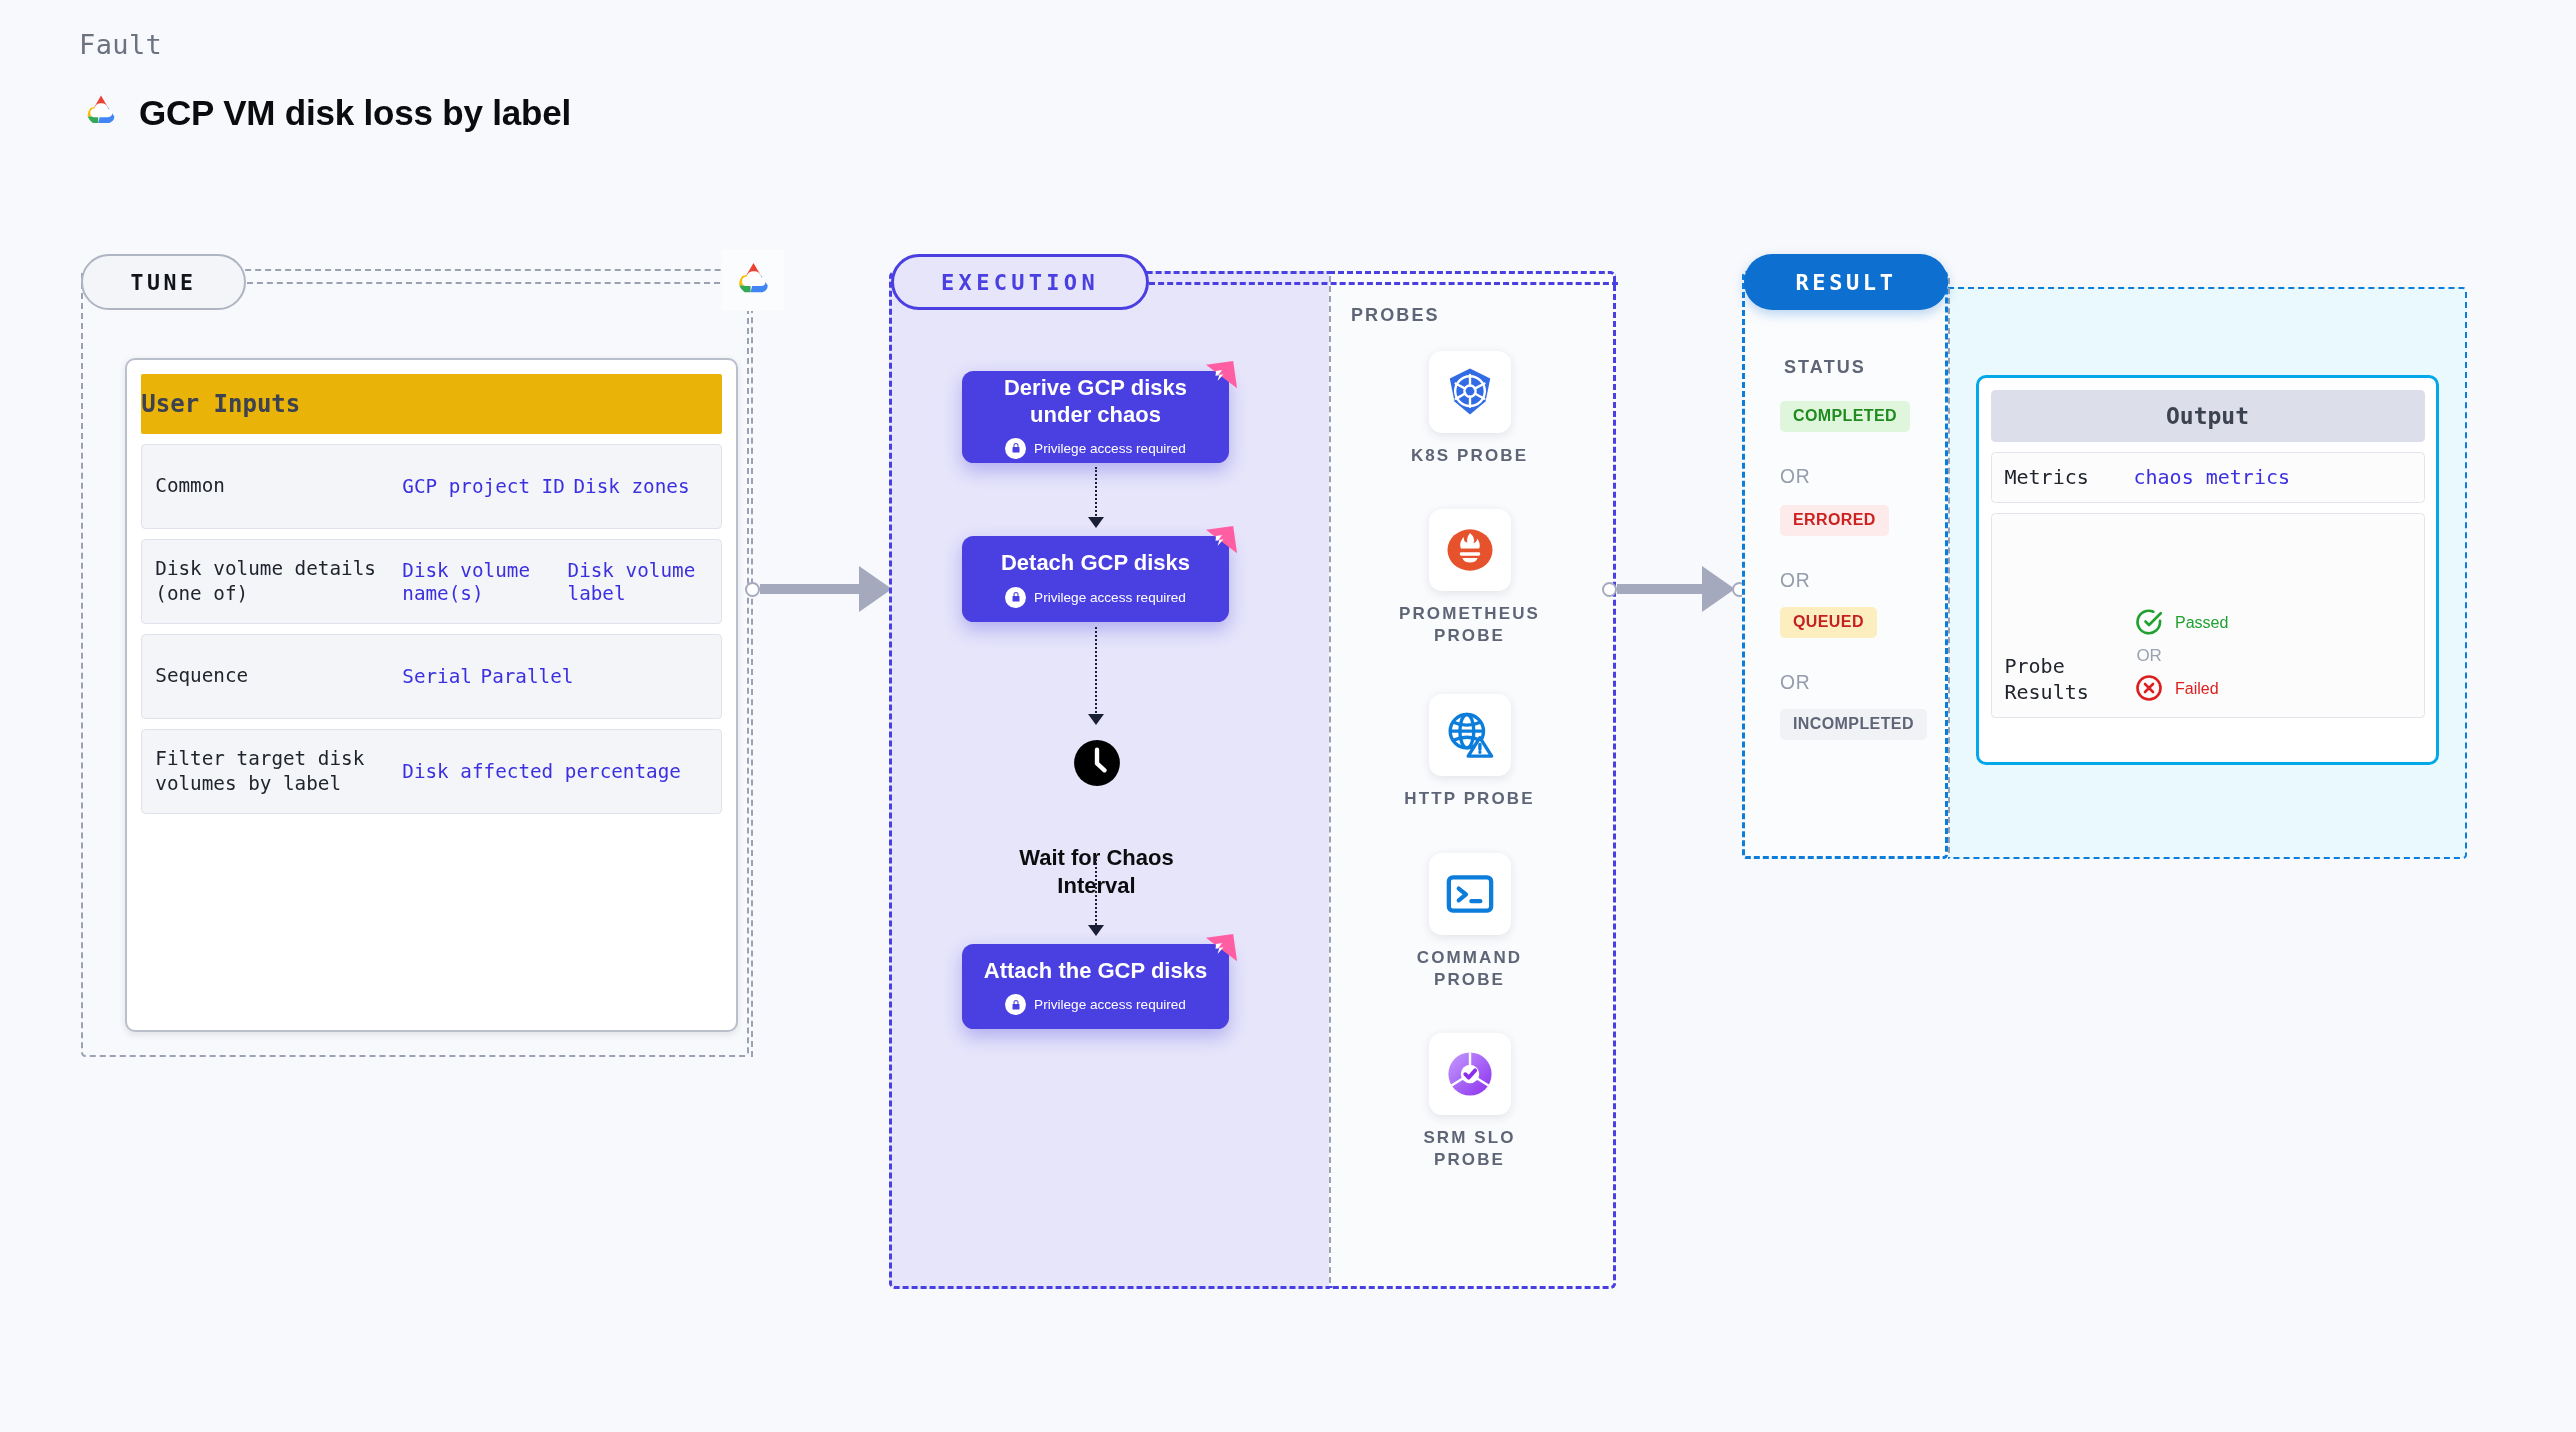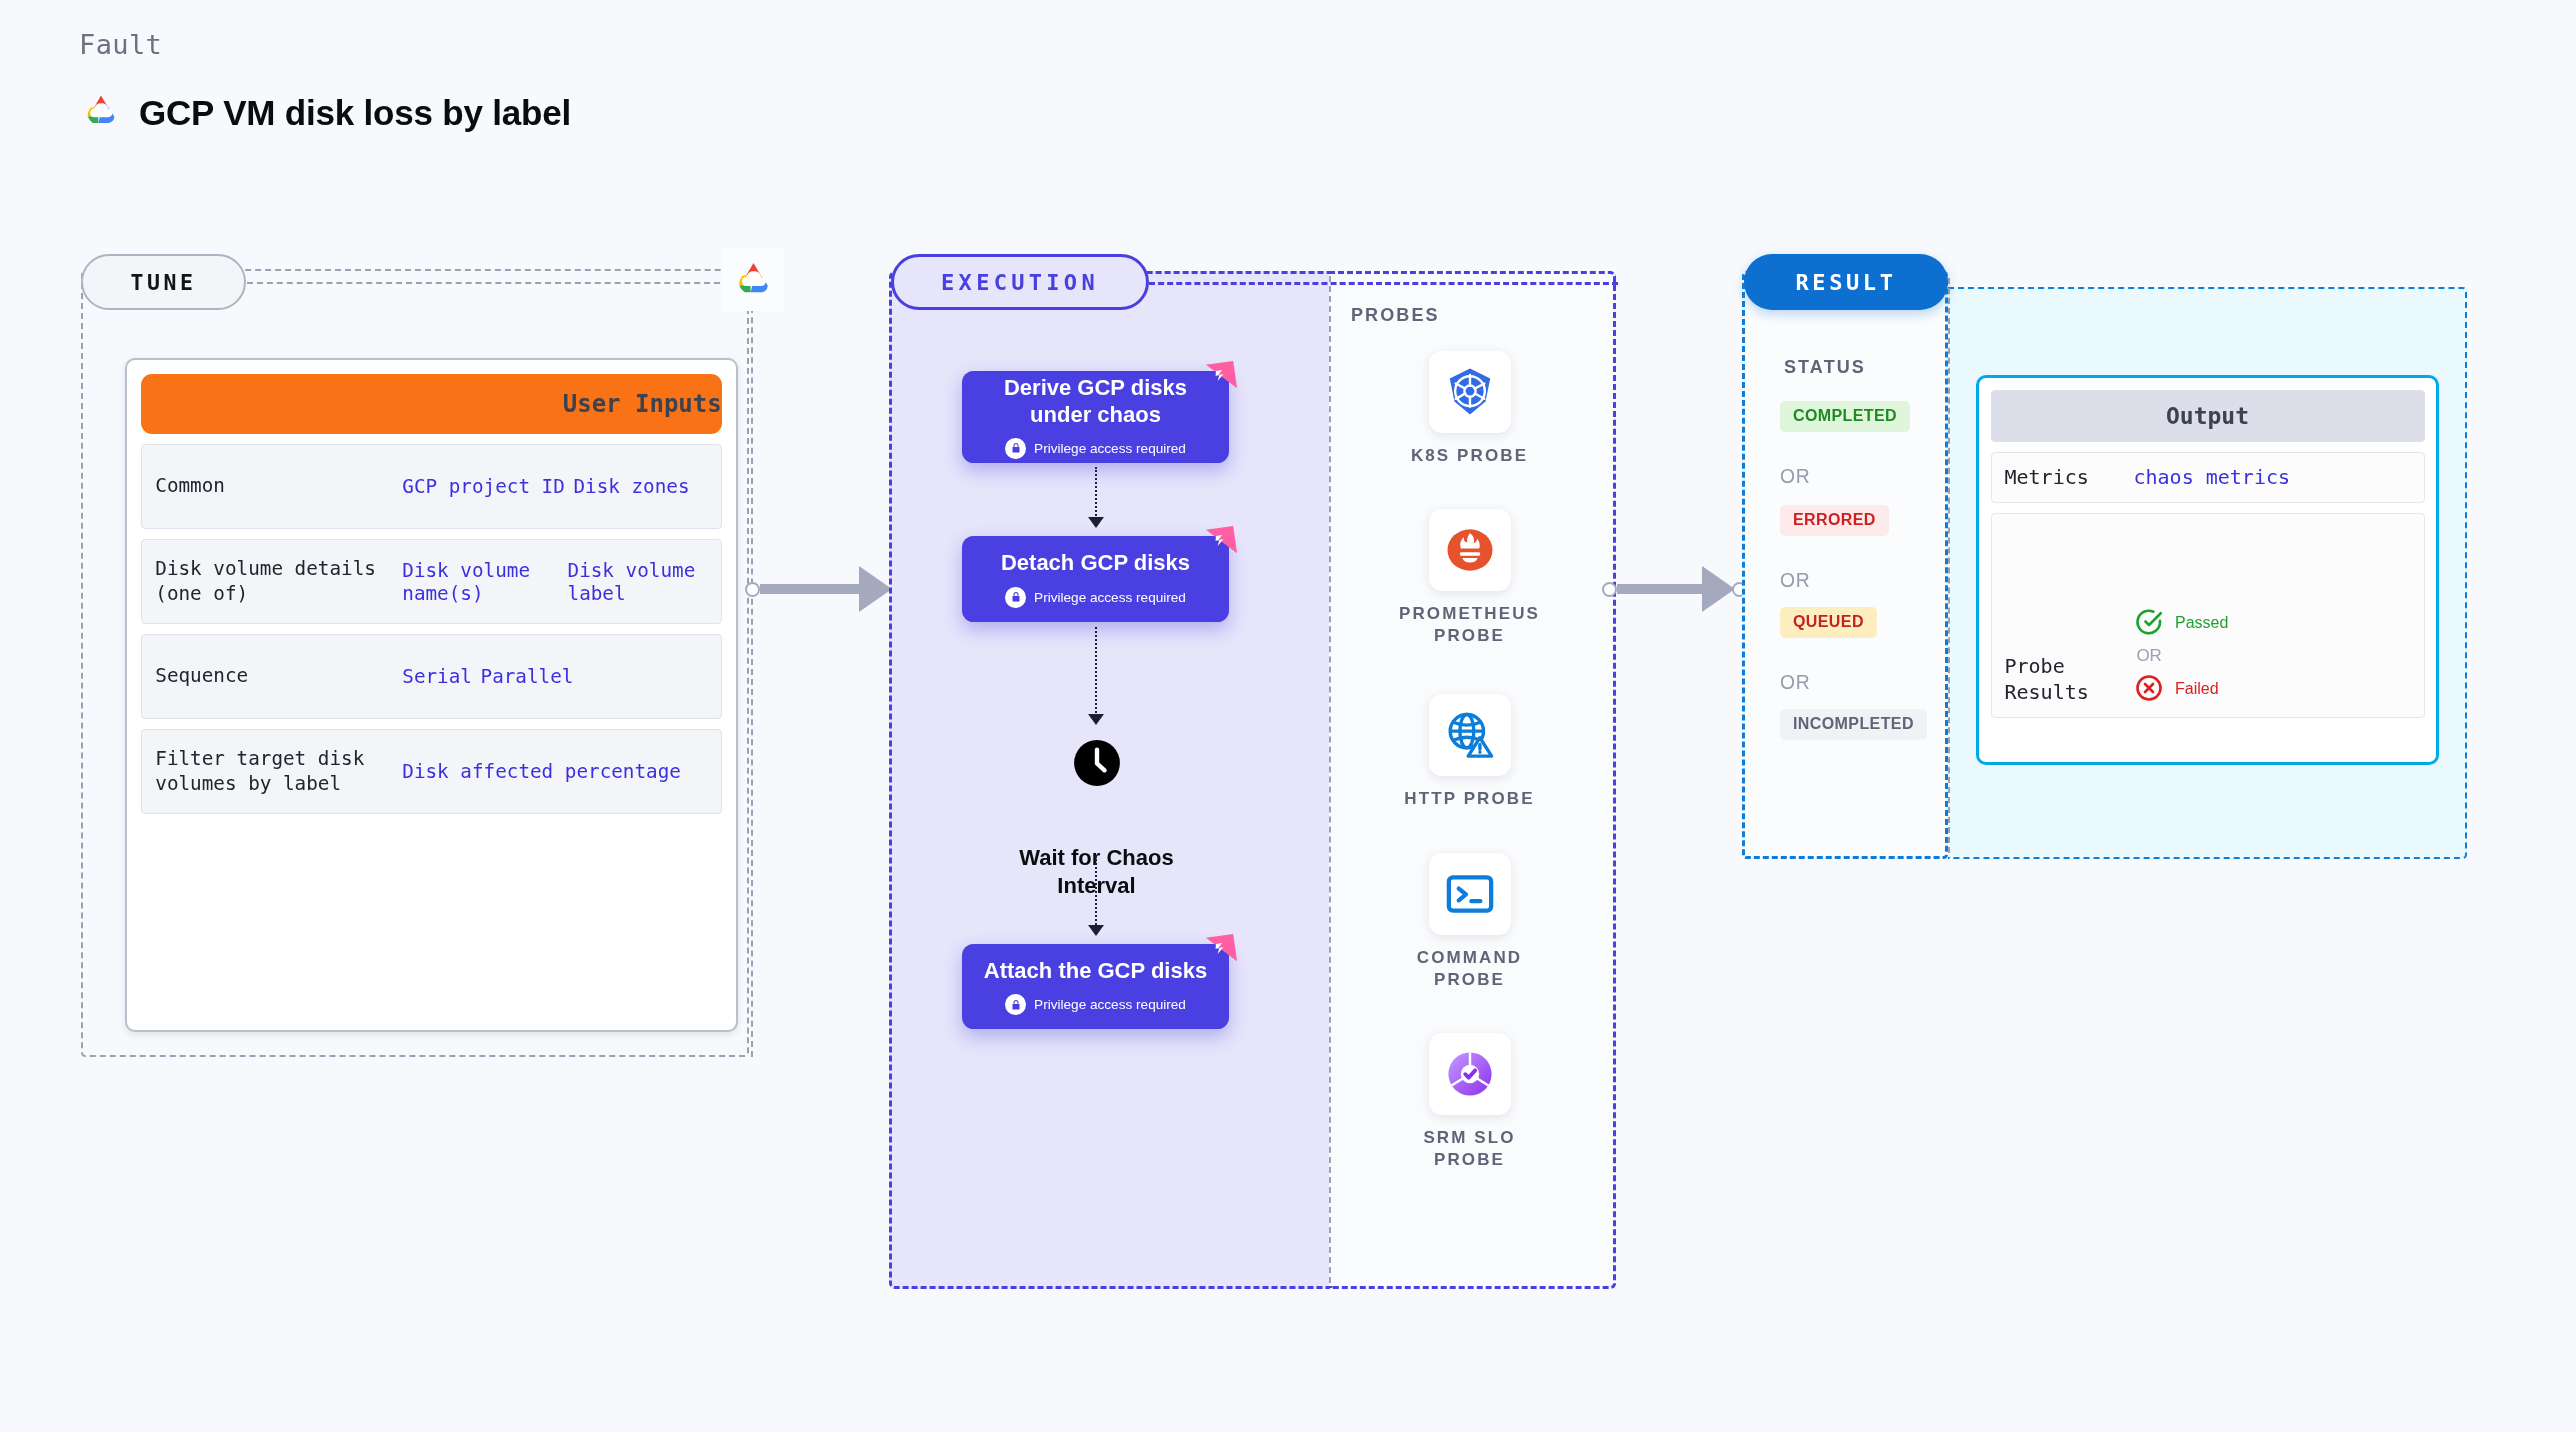--- a/index.html
+++ b/index.html
@@ -47,22 +47,22 @@
     border-left: 2.9px dashed #9aa2b1; }
   #gcp-badge { position: absolute; left: 722px; top: 249px; width: 62px; height: 62px;
     background: #fbfcfe; display:flex; align-items:center; justify-content:center; }
 
   .card {
     position: absolute; background: #fff; border: 2.1px solid #b9bfcb;
     border-radius: 10px; box-shadow: 0 2.9px 7.2px rgba(20,25,50,.10);
   }
   #tune-card { left: 125px; top: 358px; width: 613px; height: 674px; }
   .tbl-head {
-    margin: 14.3px 14.3px 0 14.3px; height: 60px; background: #f97316; border-radius: 11px;
-    display: flex; align-items: center; justify-content: flex-end;
+    margin: 14.3px 14.3px 0 14.3px; height: 60px; background: #eab308; border-radius: 2px;
+    display: flex; align-items: center; justify-content: flex-start;
   }
   .tbl-head span {
     font-family: "DejaVu Sans Mono", monospace; font-size: 24px; font-weight: bold; color: #3d4250;
   }
   .tbl-row {
     margin: 10px 14.3px 0 14.3px; background: #f4f5f9; border: 1.4px solid #dfe2ea; border-radius: 4.3px;
     display: flex; align-items: center; padding: 10px 13px; min-height: 85px;
   }
   .tbl-key {
     width: 247px; flex: 0 0 247px;

